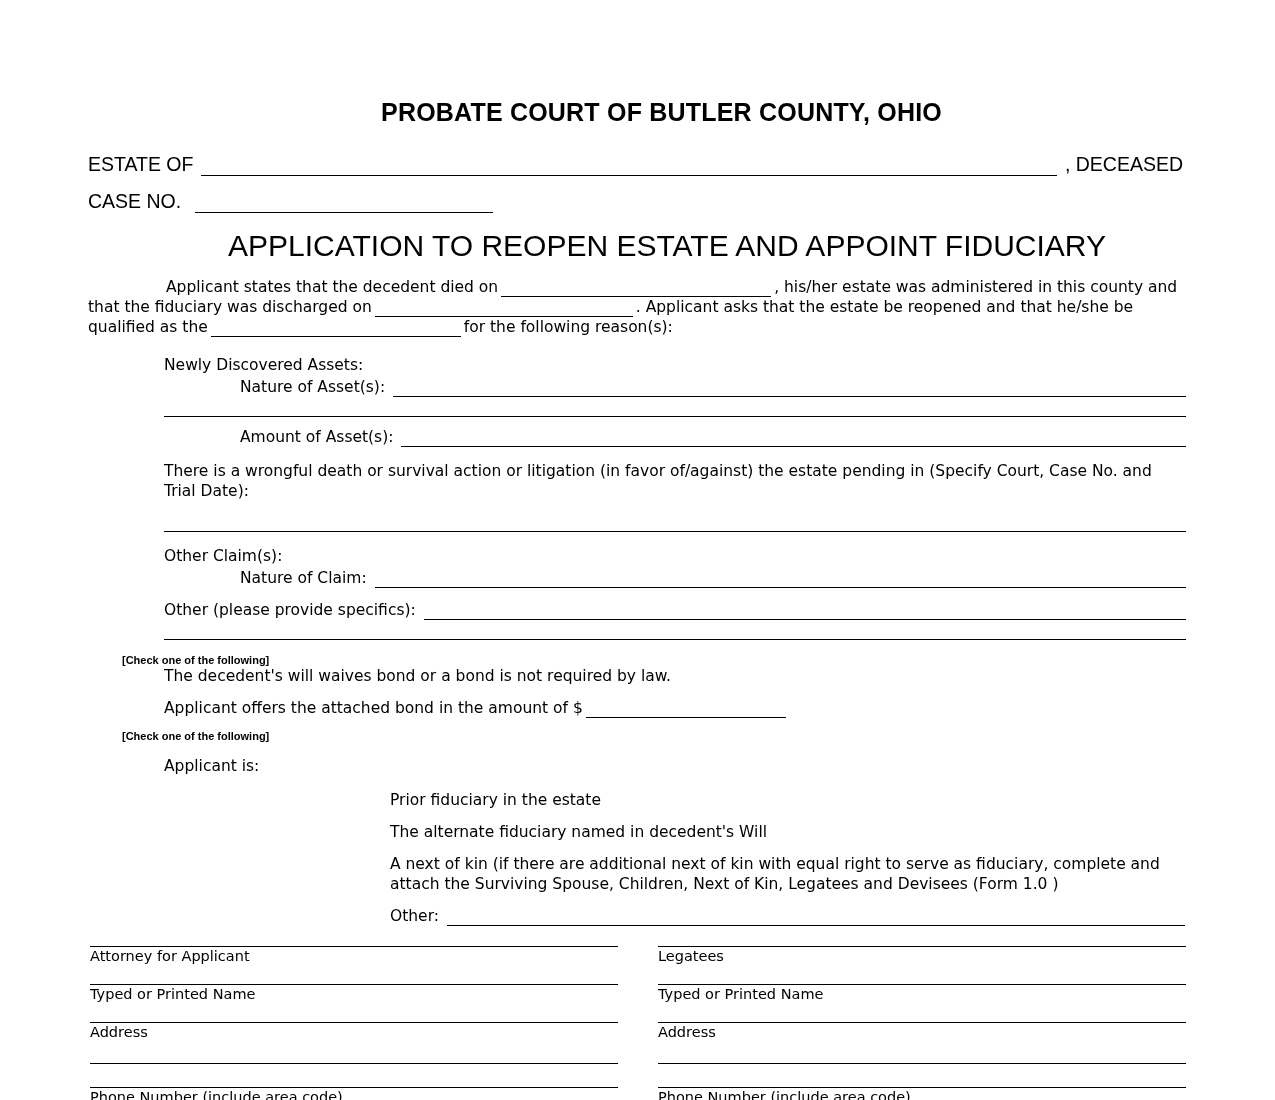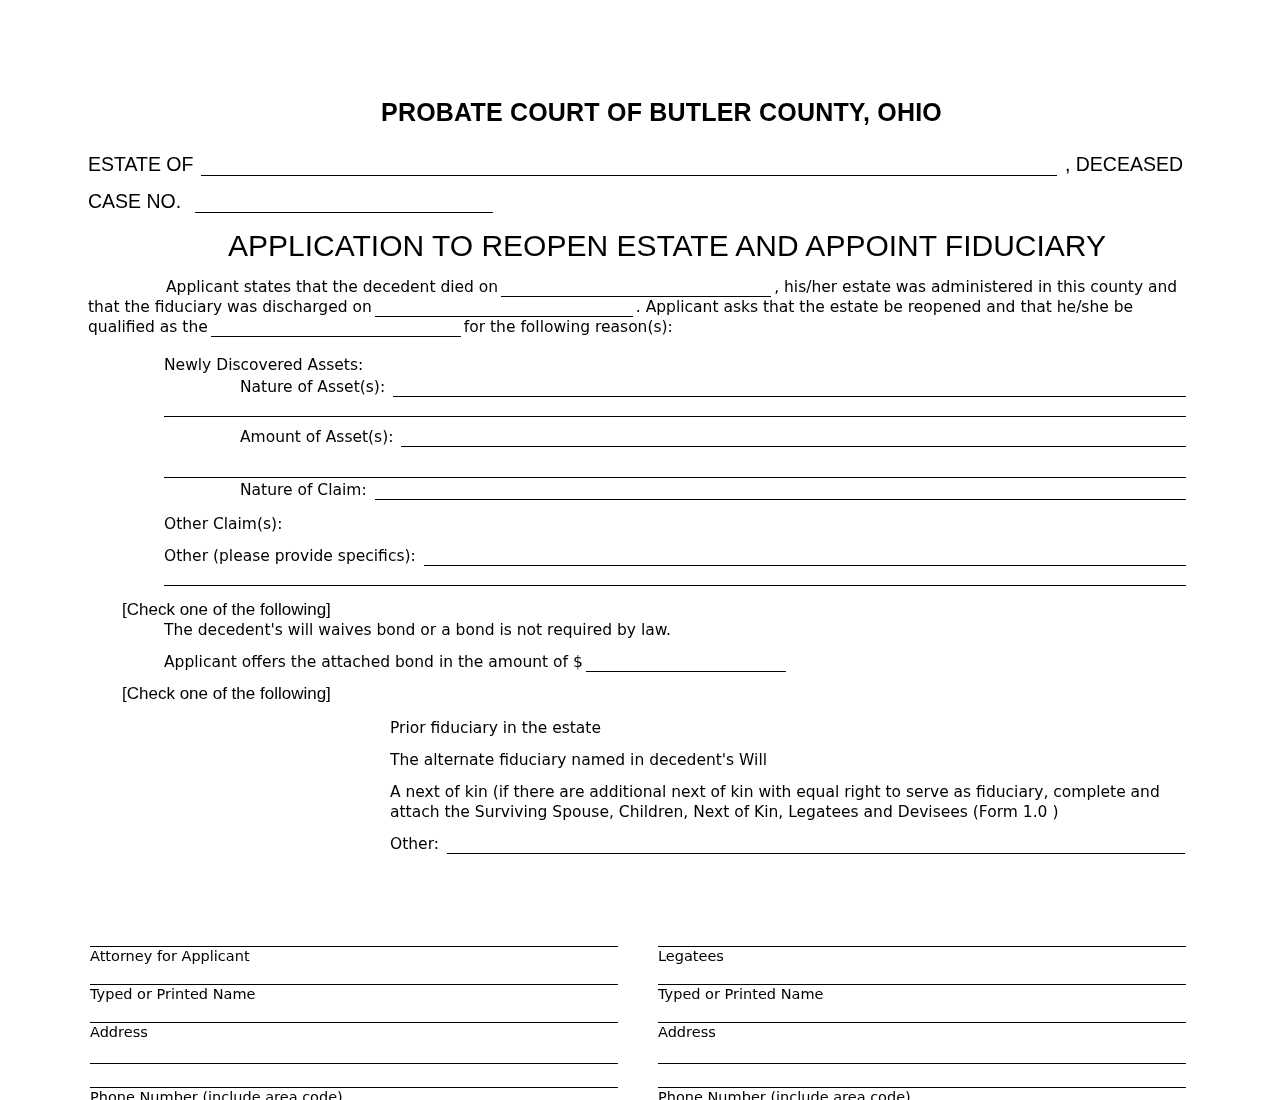--- a/index.html
+++ b/index.html
@@ -111,22 +111,22 @@
     border-bottom: 1.3px solid #000;
     height: 15px;
     flex: 1;
     margin-left: 8px;
   }
   .full-rule {
     border-bottom: 1.3px solid #000;
     height: 16px;
   }
   .bold-bracket {
-    font-weight: normal;
-    font-size: 17px;
+    font-weight: bold;
+    font-size: 11px;
     font-family: "Liberation Sans", sans-serif;
     margin-left: 90px;
     padding-left: 32px;
   }
   .sig-area {
     position: absolute;
     left: 90px;
     top: 845px;
     width: 1096px;
   }
@@ -185,31 +185,32 @@
     <div class="full-rule"></div>
   </div>
 
   <div class="sec ind2" style="width:946px; margin-top:10px;">
     <div class="label-line-row">
       <span class="lbl">Amount of Asset(s):</span>
       <span class="rule"></span>
     </div>
   </div>
 
+  <div class="sec ind1" style="width:1020px; margin-top:14px;">There is a wrongful death or survival action or litigation (in favor of/against) the estate pending in (Specify Court, Case No. and Trial Date):</div>
   <div class="sec ind1" style="width:1022px; margin-top:14px;">
     <div class="full-rule"></div>
   </div>
 
+  <div class="sec ind1" style="margin-top:14px;">Other Claim(s):</div>
   <div class="sec ind2" style="width:946px; margin-top:2px;">
     <div class="label-line-row">
       <span class="lbl">Nature of Claim:</span>
       <span class="rule"></span>
     </div>
   </div>
-  <div class="sec ind1" style="margin-top:14px;">Other Claim(s):</div>
 
   <div class="sec ind1" style="width:1022px; margin-top:12px;">
     <div class="label-line-row">
       <span class="lbl">Other (please provide specifics):</span>
       <span class="rule"></span>
     </div>
   </div>
   <div class="sec ind1" style="width:1022px; margin-top:3px;">
     <div class="full-rule"></div>
   </div>
@@ -217,20 +218,21 @@
   <div class="bold-bracket" style="margin-top:14px;">[Check one of the following]</div>
 
   <div class="sec ind1 body-text" style="margin-top:0;">The decedent's will waives bond or a bond is not required by law.</div>
 
   <div class="sec ind1 body-text" style="margin-top:12px;">
     <span>Applicant offers the attached bond in the amount of $</span><span class="ul" style="width:200px;"></span>
   </div>
 
   <div class="bold-bracket" style="margin-top:12px;">[Check one of the following]</div>
 
+  <div class="sec ind1 body-text" style="margin-top:14px;">Applicant is:</div>
 
   <div class="sec ind3 body-text" style="margin-top:14px;">Prior fiduciary in the estate</div>
   <div class="sec ind3 body-text" style="margin-top:12px;">The alternate fiduciary named in decedent's Will</div>
   <div class="sec ind3 body-text" style="margin-top:12px; width:795px;">A next of kin (if there are additional next of kin with equal right to serve as fiduciary, complete and attach the Surviving Spouse, Children, Next of Kin, Legatees and Devisees (Form 1.0 )</div>
 
   <div class="sec ind3 body-text" style="margin-top:12px; width:795px;">
     <div class="label-line-row">
       <span class="lbl">Other:</span>
       <span class="rule"></span>
     </div>

